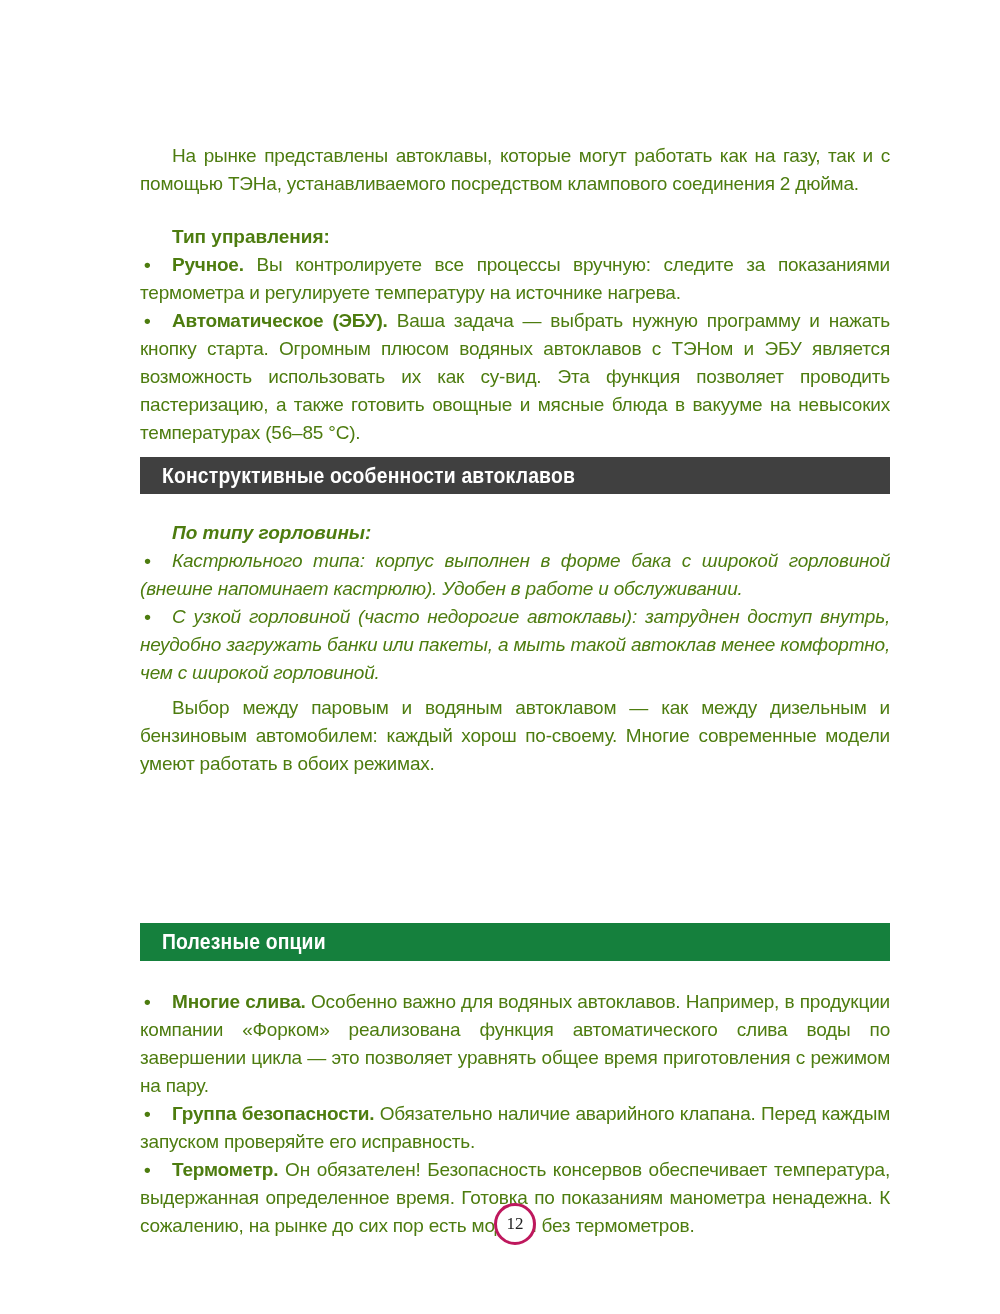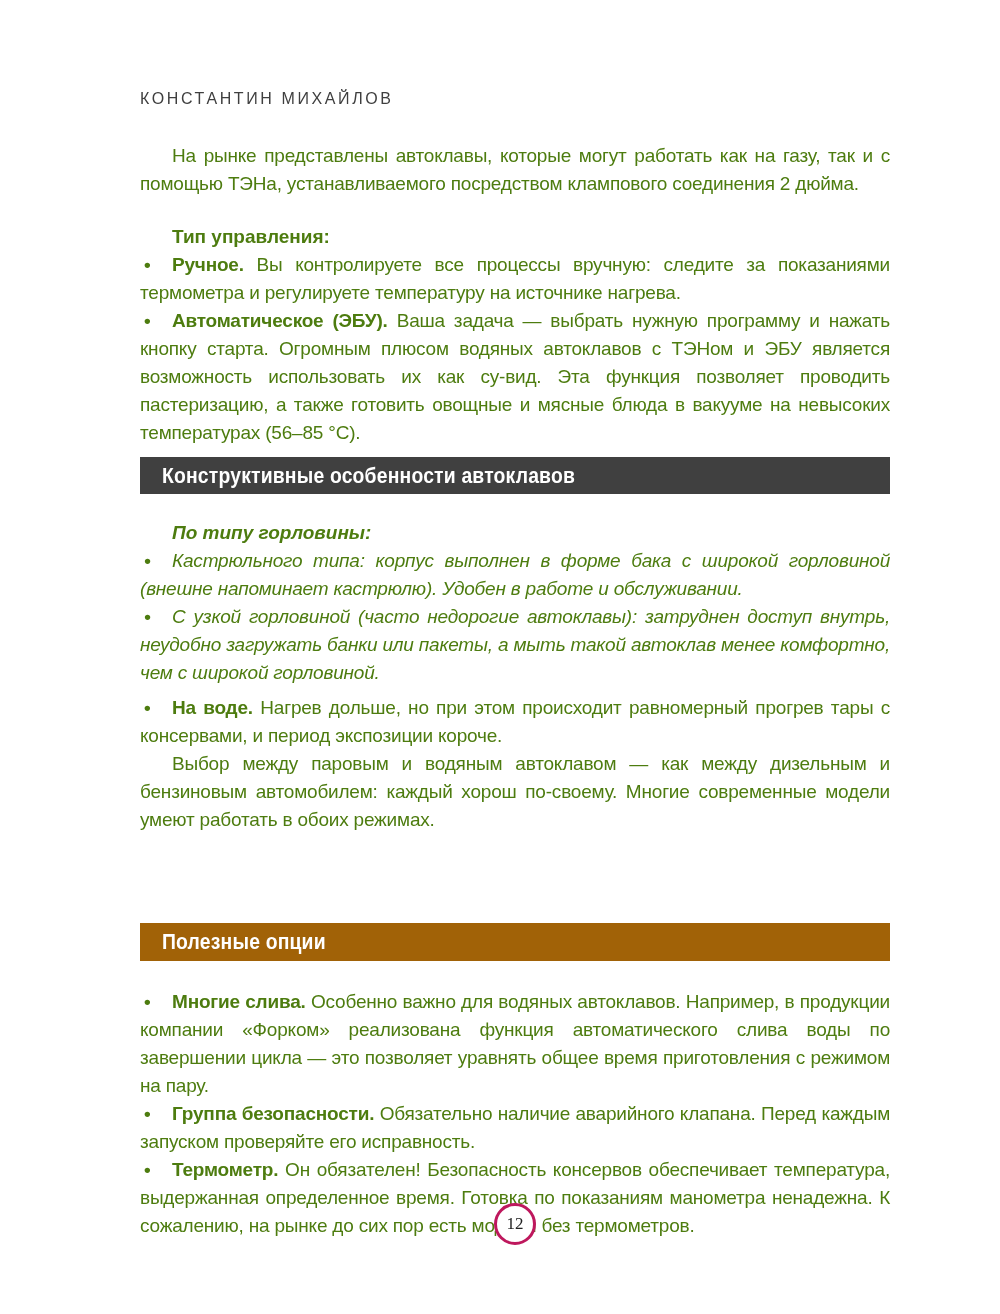--- a/index.html
+++ b/index.html
@@ -44,21 +44,20 @@
   }
   .page-badge .num {
     font-family:"Liberation Serif", serif; font-size:17px; color:#222;
   }
 </style>
 </head>
 <body>
 
 <div class="page">
 
-  <div class="content-block author" style="top:90px;">КОНСТАНТИН МИХАЙЛОВ</div>
 
   <p class="content-block bodytext indent" style="top:142px;">На рынке представлены автоклавы, которые могут работать как на газу, так и с помощью ТЭНа, устанавливаемого посредством клампового соединения 2 дюйма.</p>
 
   <div class="content-block" style="top:223px;">
     <h3 class="sec-heading">Тип управления:</h3>
     <p class="bullet-item"><span class="marker">•</span><span class="lead">Ручное.</span>
       <span>Вы контролируете все процессы вручную: следите за показаниями термометра и регулируете температуру на источнике нагрева.</span></p>
     <p class="bullet-item"><span class="marker">•</span><span class="lead">Автоматическое (ЭБУ).</span>
       <span>Ваша задача — выбрать нужную программу и нажать кнопку старта. Огромным плюсом водяных автоклавов с ТЭНом и ЭБУ является возможность использовать их как су-вид. Эта функция позволяет проводить пастеризацию, а также готовить овощные и мясные блюда в вакууме на невысоких температурах (56–85 °C).</span></p>
   </div>
@@ -67,26 +66,24 @@
     <span class="banner-label">Конструктивные особенности автоклавов</span>
   </div>
 
   <div class="content-block" style="top:519px;font-style:italic;">
     <h3 class="sec-heading">По типу горловины:</h3>
     <p class="bullet-item"><span class="marker">•</span><span>Кастрюльного типа: корпус выполнен в форме бака с широкой горловиной (внешне напоминает кастрюлю). Удобен в работе и обслуживании.</span></p>
     <p class="bullet-item"><span class="marker">•</span><span>С узкой горловиной (часто недорогие автоклавы): затруднен доступ внутрь, неудобно загружать банки или пакеты, а мыть такой автоклав менее комфортно, чем с широкой горловиной.</span></p>
   </div>
 
   <div class="content-block" style="top:694px;">
-    <p class="bullet-item"><span class="marker">•</span><span class="lead">На воде.</span>
-      <span>Нагрев дольше, но при этом происходит равномерный прогрев тары с консервами, и период экспозиции короче.</span></p>
     <p class="closing indent">Выбор между паровым и водяным автоклавом — как между дизельным и бензиновым автомобилем: каждый хорош по-своему. Многие современные модели умеют работать в обоих режимах.</p>
   </div>
 
-  <div class="banner" style="top: 923px; height: 38px; background: #a16207;">
+  <div class="banner" style="top: 923px; height: 38px; background: #15803d;">
     <span class="banner-label">Полезные опции</span>
   </div>
 
   <div class="content-block" style="top:988px;">
     <p class="bullet-item"><span class="marker">•</span><span class="lead">Многие слива.</span>
       <span>Особенно важно для водяных автоклавов. Например, в продукции компании «Форком» реализована функция автоматического слива воды по завершении цикла — это позволяет уравнять общее время приготовления с режимом на пару.</span></p>
     <p class="bullet-item"><span class="marker">•</span><span class="lead">Группа безопасности.</span>
       <span>Обязательно наличие аварийного клапана. Перед каждым запуском проверяйте его исправность.</span></p>
     <p class="bullet-item"><span class="marker">•</span><span class="lead">Термометр.</span>
       <span>Он обязателен! Безопасность консервов обеспечивает температура, выдержанная определенное время. Готовка по показаниям манометра ненадежна. К сожалению, на рынке до сих пор есть модели без термометров.</span></p>

